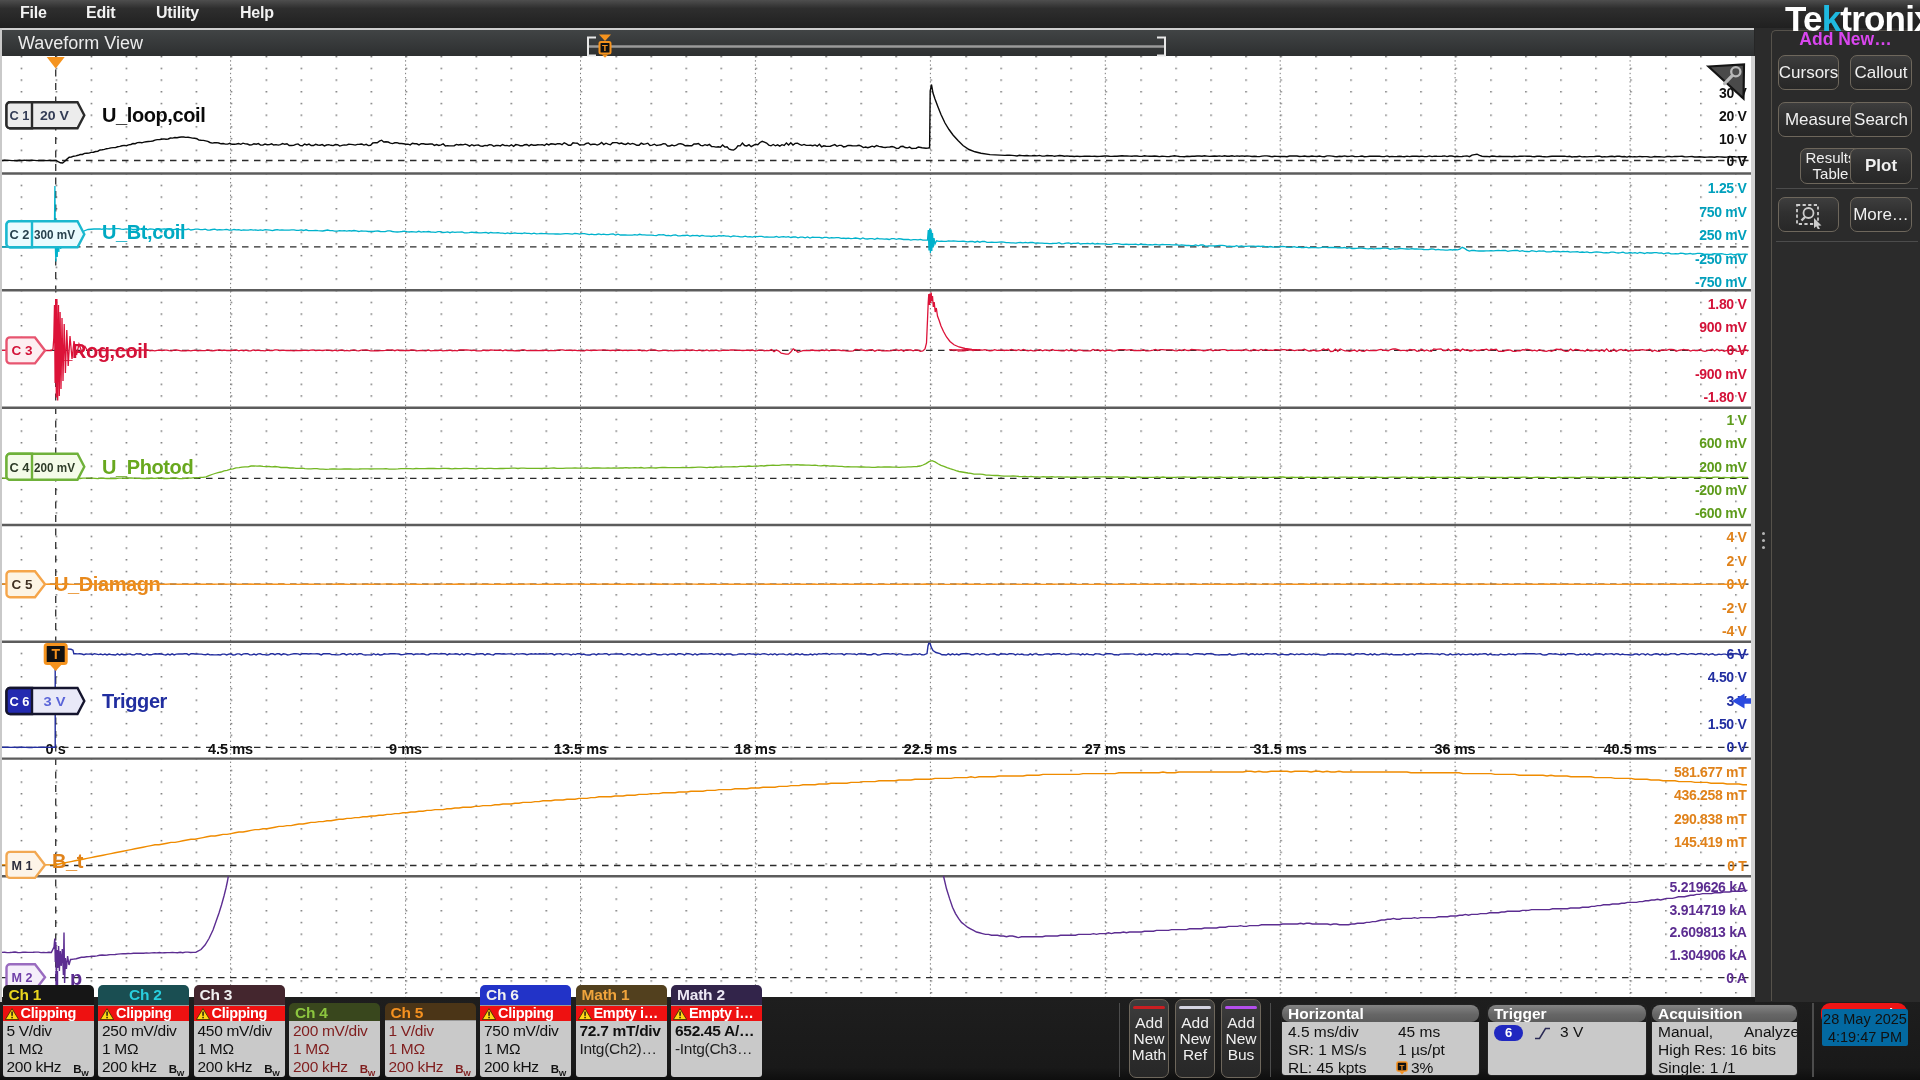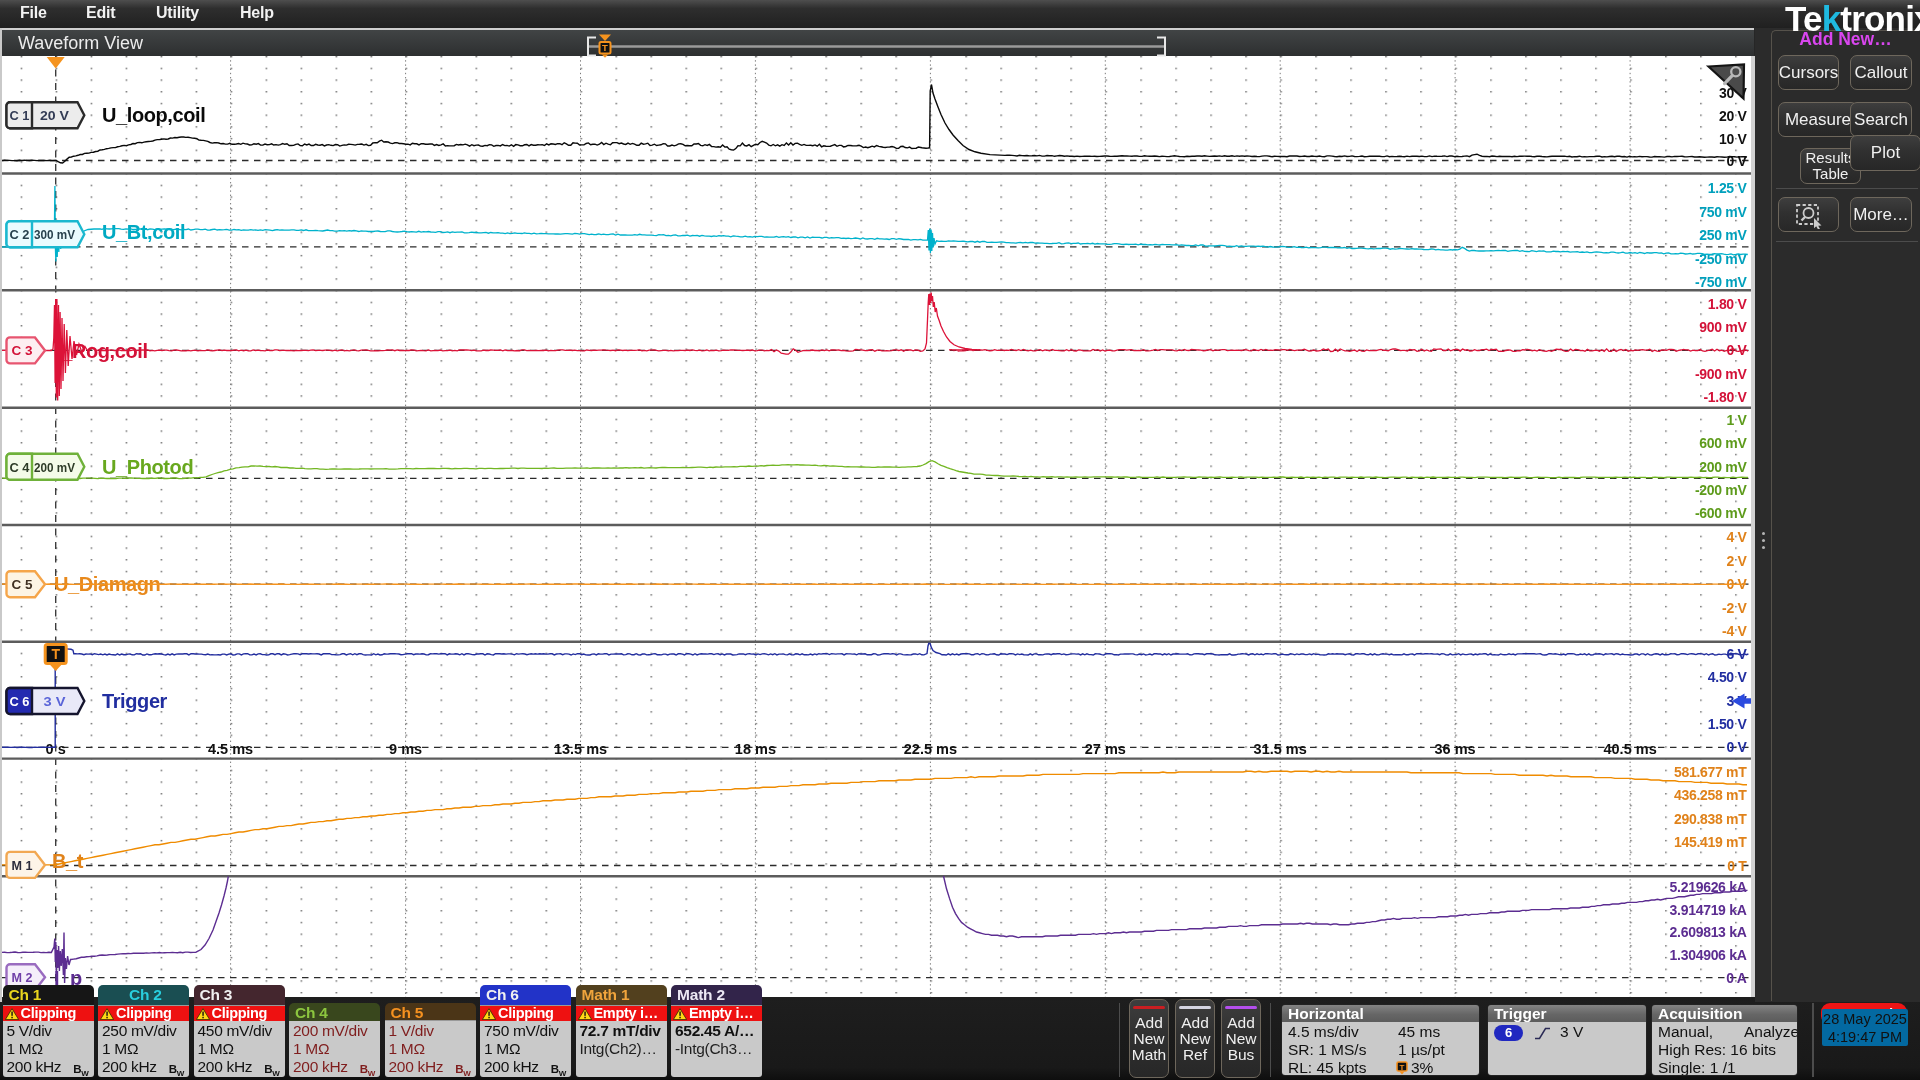--- a/index.html
+++ b/index.html
@@ -32,21 +32,21 @@
   display:flex; align-items:center; padding-left:2px; line-height:15px; letter-spacing:-0.3px; }
 .bred span { margin-top:-1px; }
 .bbody { background:#c9c9c9; position:absolute; left:0; right:0; bottom:0; top:36.5px; padding:0.5px 0 0 4px; border-radius:0 0 3px 3px; }
 .badge[style*="1003px"] .bbody { top:18px; }
 .brow { font-size:15.5px; height:18.4px; line-height:18.4px; color:#111; white-space:nowrap; letter-spacing:-0.3px; }
 .brow2 { font-size:15.5px; height:18.3px; line-height:18.3px; color:#7f1d1d; white-space:nowrap; letter-spacing:-0.3px; }
 .bw { float:right; margin-right:5px; font-size:11.5px; font-weight:bold; margin-top:2px; }
 .bw span { font-size:8px; vertical-align:-3px; }
 .panel { position:absolute; z-index:5; border:1px solid #222; border-radius:4px; overflow:hidden; }
 .phdr { height:17px; background:linear-gradient(180deg,#848484,#666666 55%,#5c5c5c); color:#fff;
-  font-size:15.5px; font-weight:bold; padding-left:6px; line-height:17.5px; }
+  font-size:15.5px; font-weight:bold; padding-left:6px; line-height:17.5px;border-radius:8px; }
 .pbody { position:absolute; left:0; right:0; top:17px; bottom:0; background:#c9c9c9;
   font-size:15.5px; color:#111; padding:1px 0 0 6px; }
 .prow { height:18px; line-height:18px; white-space:nowrap; position:relative; }
 .pcol { position:absolute; top:0; }
 #stopped { position:absolute; left:1821px; top:1003px; width:86px; height:22px; background:#ee1515;
   border-radius:9px; color:#ffffff; font-weight:bold; font-size:14.5px; text-align:center; line-height:22px; z-index:5; }
 #datebox { position:absolute; left:1822px; top:1009px; width:86px; height:37px; background:#0369a1;
   border-radius:2px; color:#111; font-size:14.5px; text-align:center; line-height:18px; padding-top:1px; z-index:5; }
 svg text { font-family:"Liberation Sans", sans-serif; }
 </style></head>
@@ -207,21 +207,21 @@
 <div id="rightpanel">
   <div class="vline"></div>
   <div id="addnew">Add New…</div>
   <div id="grip"></div>
 </div>
 <div class="pbtn" style="left:1778px;top:55px;width:61px;height:35px;">Cursors</div>
 <div class="pbtn" style="left:1850px;top:55px;width:62px;height:35px;">Callout</div>
 <div class="pbtn" style="left:1778px;top:102px;width:80px;height:35px;">Measure</div>
 <div class="pbtn" style="left:1850px;top:102px;width:62px;height:35px;text-align:right;">Search</div>
 <div class="pbtn" style="left:1778px;top:148px;width:61px;height:36px;font-size:15px;line-height:16px;margin-left:22px;">Results<br>Table</div>
-<div class="pbtn" style="left:1850px;top:135px;width:71px;height:36px;">Plot</div>
+<div class="pbtn" style="left:1850px;top:148px;width:62px;height:36px;font-weight:bold;">Plot</div>
 <div class="sep" style="left:1776px;top:187.5px;width:142px;height:1px;"></div>
 <div class="pbtn" style="left:1778px;top:197px;width:61px;height:35px;">
     <svg width="30" height="28" viewBox="0 0 30 28">
       <rect x="3" y="4" width="21" height="19" fill="none" stroke="#cccccc" stroke-width="1.8" stroke-dasharray="3.2,2.4"></rect>
       <circle cx="14.5" cy="12" r="5" fill="none" stroke="#cccccc" stroke-width="1.8"></circle>
       <line x1="11" y1="16" x2="7.5" y2="19.5" stroke="#cccccc" stroke-width="2.4"></line>
       <polygon points="20,17 27.5,24.5 24.2,24.8 26,28 23.8,28 22.2,25.2 20,27.2" fill="#cccccc"></polygon>
     </svg>
   </div>
 <div class="pbtn" style="left:1850px;top:197px;width:62px;height:35px;">More…</div>

